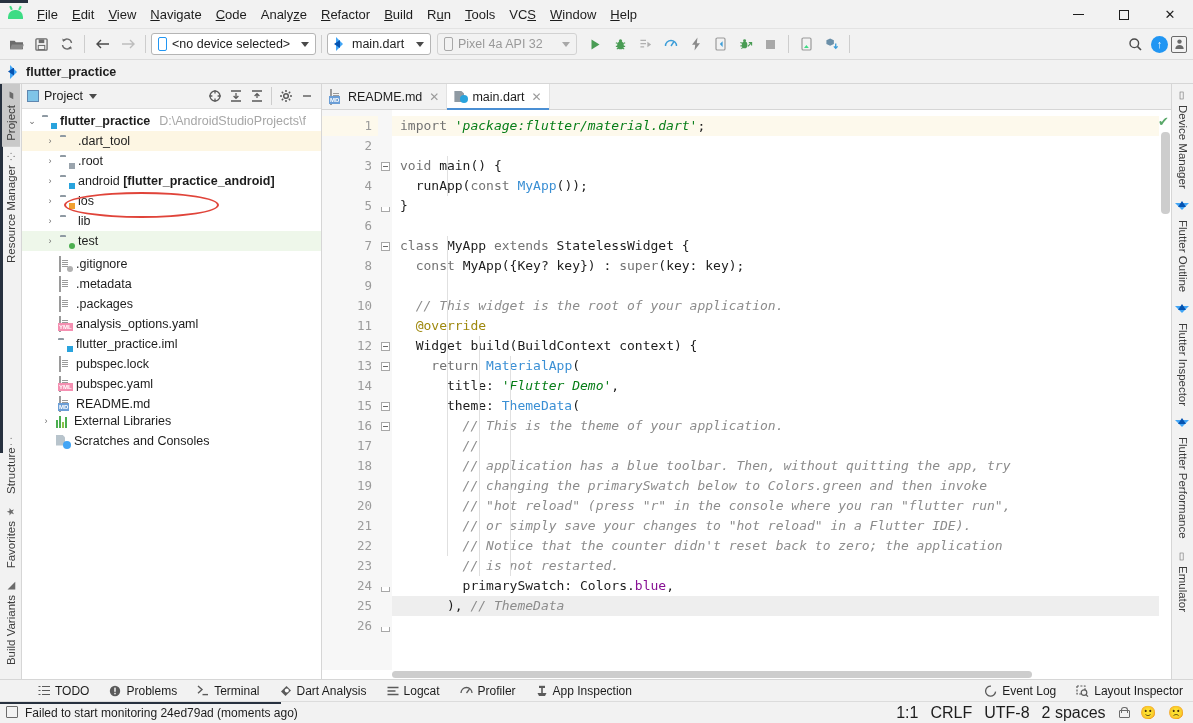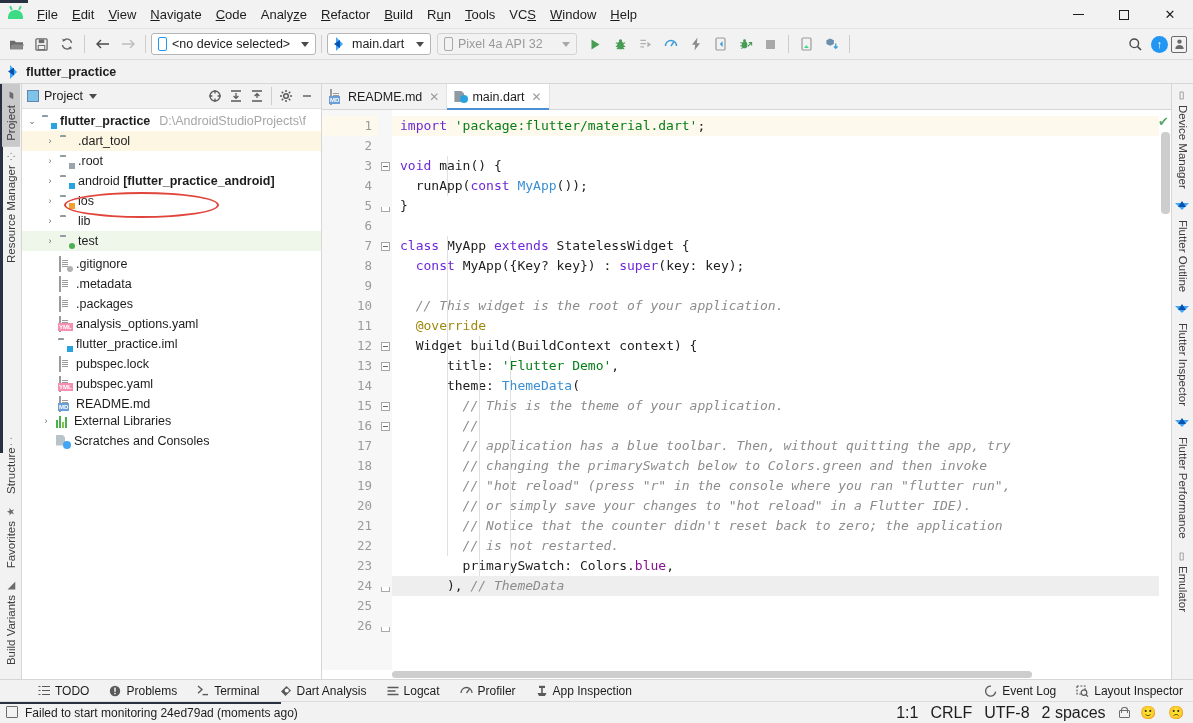--- a/index.html
+++ b/index.html
@@ -271,22 +271,22 @@
     font-family: "DejaVu Sans Mono", monospace; font-size: 13px; line-height: 20px;
     background: #fff;
   }
   .cline { height: 20px; line-height: 20px; white-space: pre; padding-left: 8px; }
   .cline.hl { background: #fdf9ec; }
   .cline.curline { background: #eeeeee; }
   .indent-guide {
     position: absolute; width: 1px; background: #e0e0e0;
   }
   
-  .kw   { color: #6d28d9; }
-  .str  { color: #067d17; }
+  .kw   { color: #737373; }
+  .str  { color: #067d17; font-style: italic; }
   .cls  { color: #3a8fd4; }
   .cmt  { color: #8c8c8c; font-style: italic; }
   .anno { color: #9e880d; }
   .prop { color: #871094; }
   .plain{ color: #1d1d1d; }
   .fn   { color: #1d1d1d; }
 
   .editor-right-bar {
     width: 12px; flex: 0 0 12px; background: #fff; position: relative;
   }
@@ -784,20 +784,21 @@
           <div class="cline"><span class="kw">void</span> <span class="fn">main</span><span class="plain">() {</span></div>
           <div class="cline"><span class="plain">  runApp(</span><span class="kw">const</span> <span class="cls">MyApp</span><span class="plain">());</span></div>
           <div class="cline"><span class="plain">}</span></div>
           <div class="cline"> </div>
           <div class="cline"><span class="kw">class</span> <span class="plain">MyApp</span> <span class="kw">extends</span> <span class="plain">StatelessWidget {</span></div>
           <div class="cline"><span class="plain">  </span><span class="kw">const</span> <span class="plain">MyApp({Key? key}) : </span><span class="kw">super</span><span class="plain">(key: key);</span></div>
           <div class="cline"> </div>
           <div class="cline"><span class="cmt">  // This widget is the root of your application.</span></div>
           <div class="cline"><span class="plain">  </span><span class="anno">@override</span></div>
           <div class="cline"><span class="plain">  Widget </span><span class="fn">build</span><span class="plain">(BuildContext context) {</span></div>
+          <div class="cline"><span class="plain">    </span><span class="kw">return</span> <span class="cls">MaterialApp</span><span class="plain">(</span></div>
           <div class="cline"><span class="plain">      title: </span><span class="str">'Flutter Demo'</span><span class="plain">,</span></div>
           <div class="cline"><span class="plain">      theme: </span><span class="cls">ThemeData</span><span class="plain">(</span></div>
           <div class="cline"><span class="cmt">        // This is the theme of your application.</span></div>
           <div class="cline"><span class="cmt">        //</span></div>
           <div class="cline"><span class="cmt">        // application has a blue toolbar. Then, without quitting the app, try</span></div>
           <div class="cline"><span class="cmt">        // changing the primarySwatch below to Colors.green and then invoke</span></div>
           <div class="cline"><span class="cmt">        // "hot reload" (press "r" in the console where you ran "flutter run",</span></div>
           <div class="cline"><span class="cmt">        // or simply save your changes to "hot reload" in a Flutter IDE).</span></div>
           <div class="cline"><span class="cmt">        // Notice that the counter didn't reset back to zero; the application</span></div>
           <div class="cline"><span class="cmt">        // is not restarted.</span></div>

